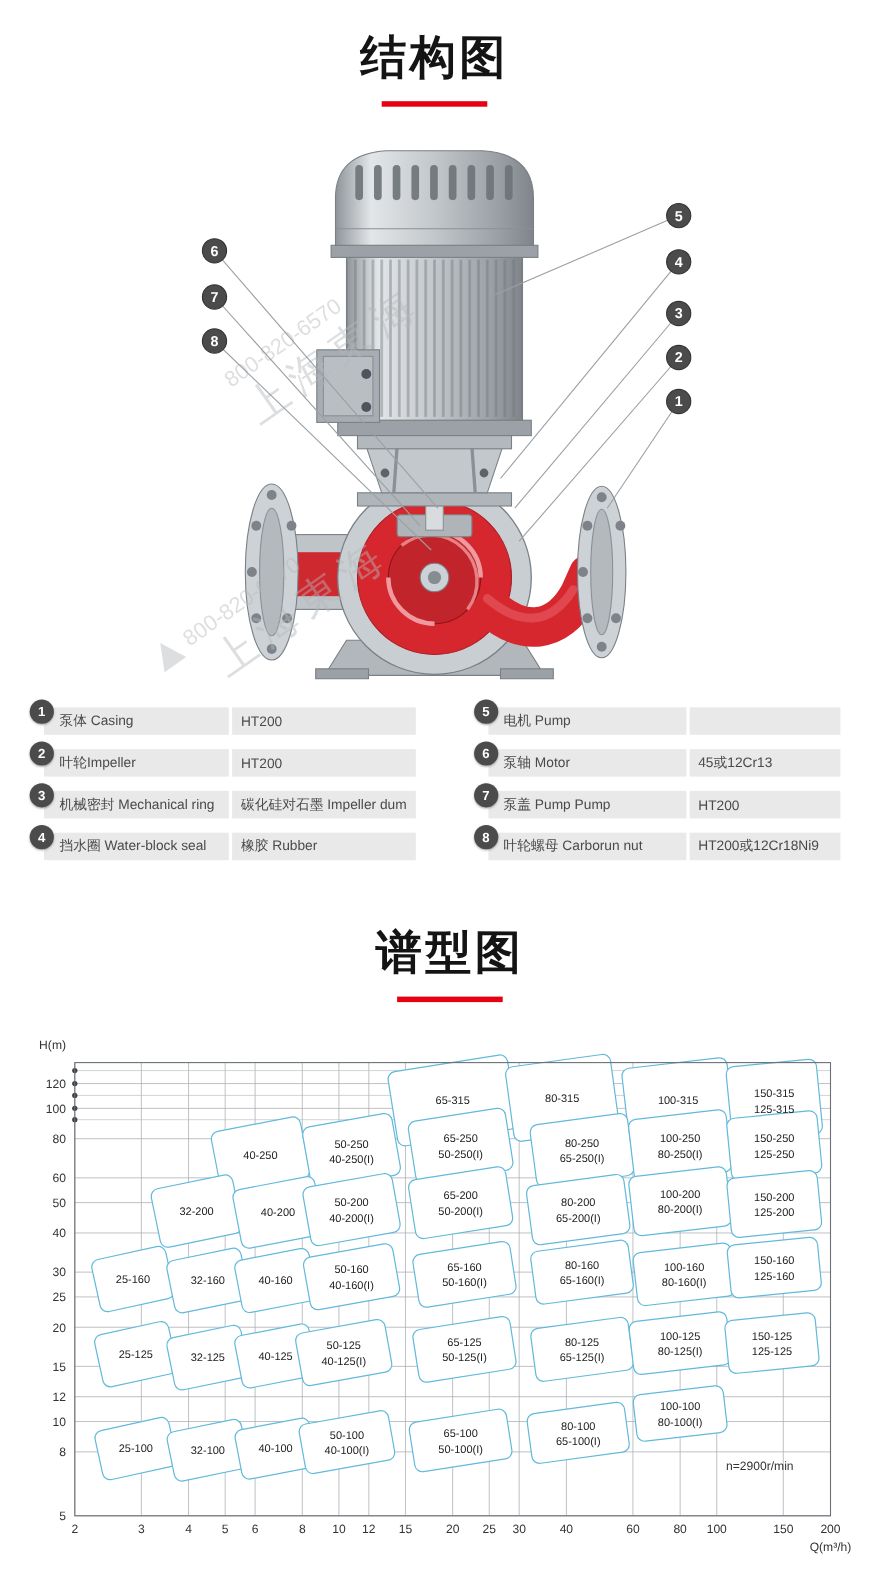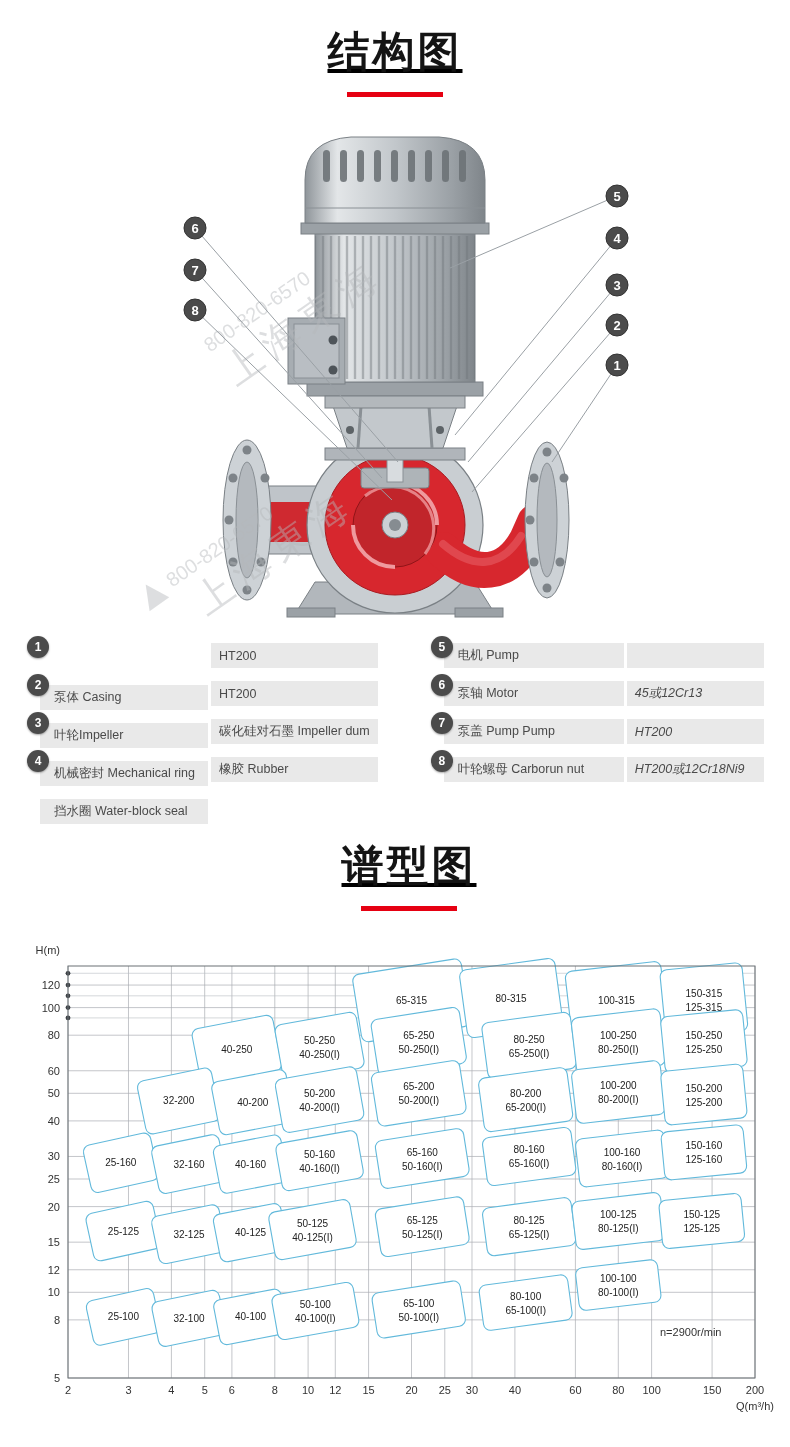--- a/index.html
+++ b/index.html
@@ -1,36 +1,36 @@
 <!DOCTYPE html>
 <html><head>
 <meta charset="utf-8">
 <style>
   *{box-sizing:border-box;}
   body{margin:0;background:#fff;font-family:"Liberation Sans","DejaVu Sans",sans-serif;}
   .page{position:relative;width:790px;height:1447px;background:#fff;overflow:hidden;}
-  .title-wrap{position:absolute;left:0;right:0;text-align:center;text-decoration:underline;}
+  .title-wrap{position:absolute;left:0;right:0;text-align:center;}
   .section-title{margin:0;font-size:42px;font-weight:700;color:#141414;letter-spacing:3px;}
   .red-underline{width:96px;height:5px;background:#e60012;margin:12px auto 0;}
   #structure-title-wrap{top:24px;}
   #spectrum-title-wrap{top:838px;margin-left:28px;}
   #pump-svg{position:absolute;top:115px;left:0;}
   #chart-svg{position:absolute;top:928px;left:0;}
   .parts-tables{position:absolute;top:643px;left:0;width:790px;display:flex;gap:52px;padding:0 26px;}
   .parts-col{flex:1;}
   .parts-row{position:relative;display:flex;gap:3px;height:25px;margin:0 0 13px 14px;}
   .badge{position:absolute;left:-13px;top:-7px;width:22px;height:22px;border-radius:50%;
          background:#4b4b4b;color:#fff;font-size:12px;font-weight:700;
          display:flex;align-items:center;justify-content:center;z-index:2;
          box-shadow:0 1px 2px rgba(0,0,0,.35);}
   .cell{background:#e9e9e9;display:flex;align-items:center;font-size:12.5px;color:#4a4a4a;
         height:25px;padding:0 8px;white-space:nowrap;overflow:hidden;}
   .cell.name{padding-left:14px;}
-  #parts-left .name{width:168px;margin-top:42px;} #parts-left .mat{flex:1;}
-  #parts-right .name{width:180px;} #parts-right .mat{flex:1;font-style:italic;}
+  #parts-left .name{width:168px;} #parts-left .mat{flex:1;}
+  #parts-right .name{width:180px;} #parts-right .mat{flex:1;}
   svg text{font-family:"Liberation Sans","DejaVu Sans",sans-serif;}
 </style>
 </head>
 <body>
 
 <div class="page">
 
   <div class="title-wrap" id="structure-title-wrap">
     <h1 class="section-title">结构图</h1>
     <div class="red-underline"></div>

